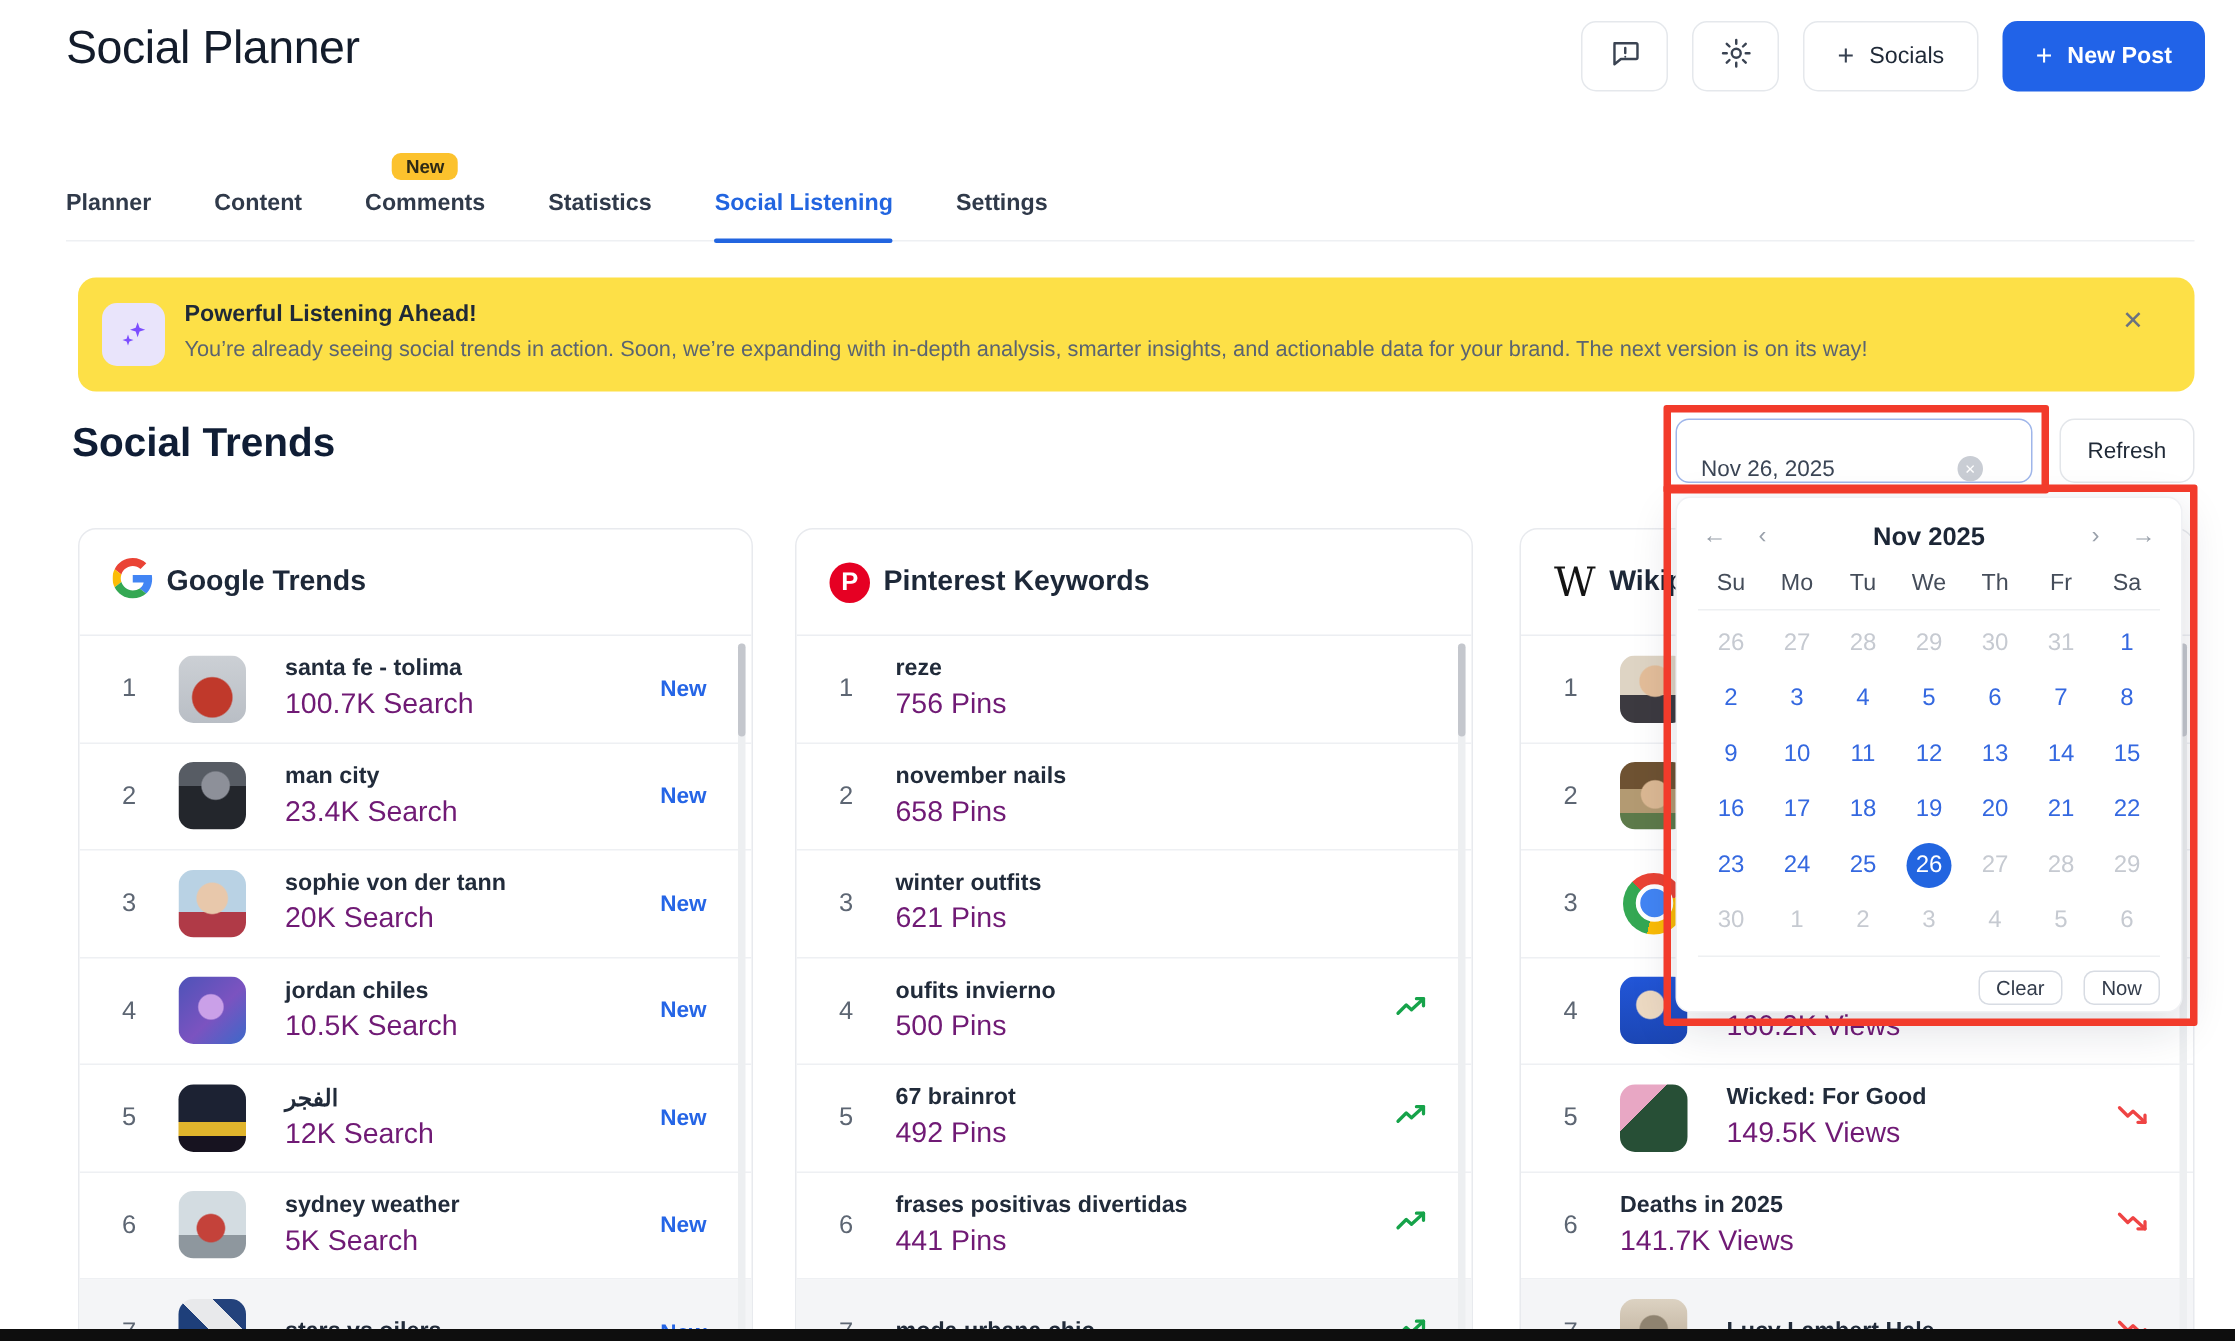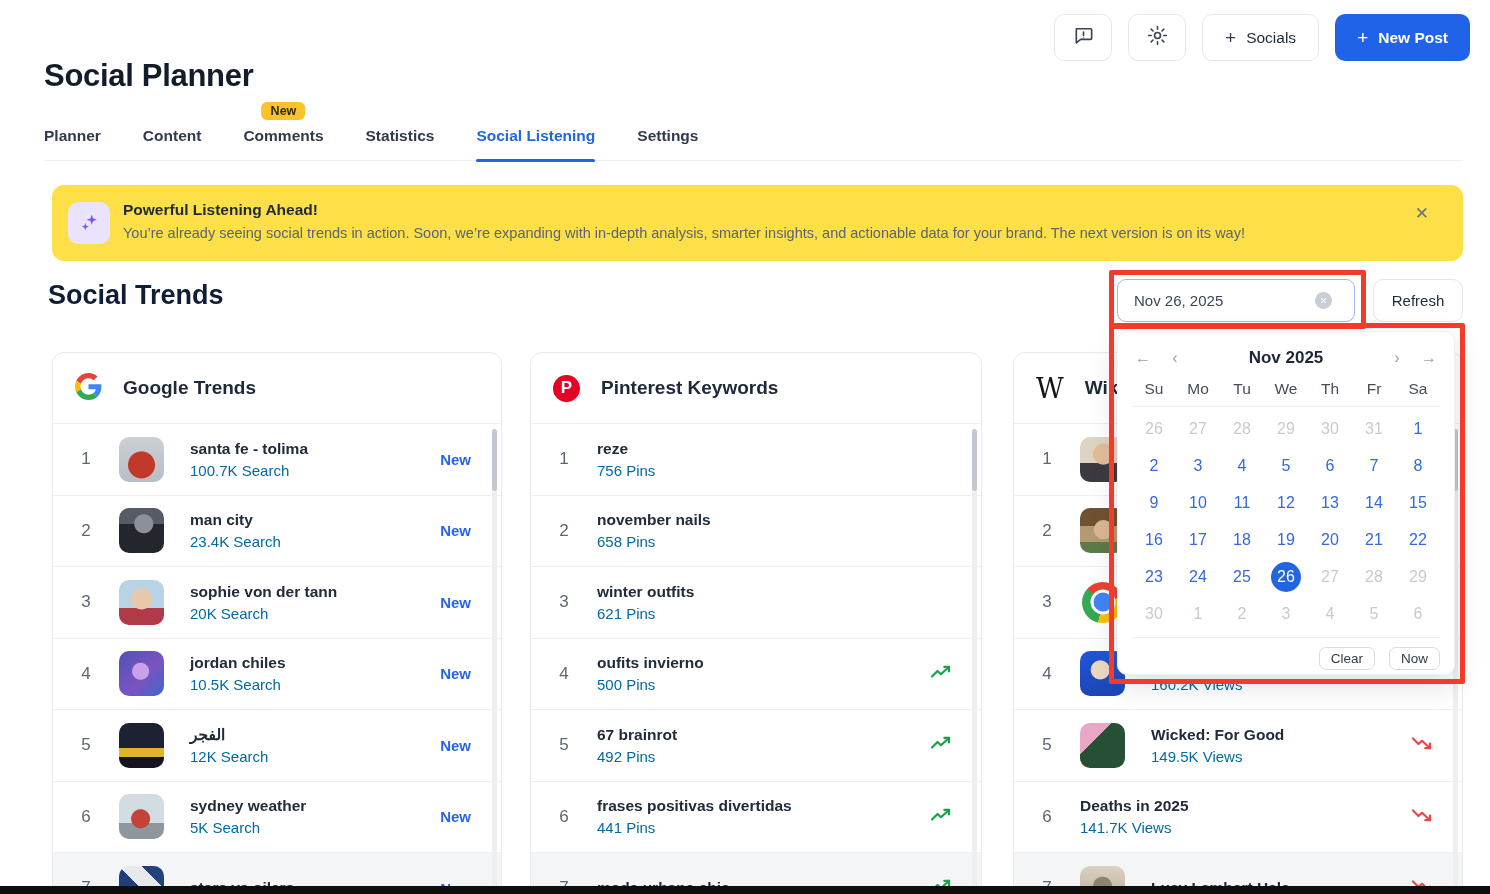--- a/index.html
+++ b/index.html
@@ -1,21 +1,21 @@
 <!DOCTYPE html>
 <html><head>
 <meta charset="utf-8">
 <style>
   * { margin:0; padding:0; box-sizing:border-box; }
   html,body { width:1490px; height:894px; overflow:hidden; }
   body { font-family:"Liberation Sans", sans-serif; background:#fff; color:#1f2937; }
   .screen { position:relative; width:1490px; height:894px; background:#fff; overflow:hidden; }
 
   
-  .page-title { position:absolute; left:44px; top:14px; font-size:31px; font-weight:700; color:#131c2b; letter-spacing:-0.3px;margin-top:44px; }
+  .page-title { position:absolute; left:44px; top:14px; font-size:31px; font-weight:400; color:#131c2b; letter-spacing:-0.3px; }
   .header-actions { position:absolute; right:20px; top:14px; display:flex; gap:16px; }
   .icon-btn { height:47px; width:58px; background:#fff; border:1px solid #e5e8ec; border-radius:10px;
               display:flex; align-items:center; justify-content:center; cursor:pointer; }
   .pill-btn { height:47px; padding:0 22px; background:#fff; border:1px solid #e5e8ec; border-radius:10px;
               display:flex; align-items:center; gap:10px; font-size:15.5px; font-weight:500; color:#1f2937; cursor:pointer; }
   .pill-btn .plus { font-size:19px; font-weight:400; color:#374151; }
   .primary-btn { height:47px; padding:0 22px; background:#2163e8; border:none; border-radius:10px;
                  display:flex; align-items:center; gap:10px; font-size:15.5px; font-weight:600; color:#fff; cursor:pointer; }
   .primary-btn .plus { font-size:19px; font-weight:400; color:#fff; }
 
@@ -32,47 +32,47 @@
   .banner { position:absolute; left:52px; right:27px; top:185px; height:76px; background:#fde047; border-radius:12px; }
   .banner-icon { position:absolute; left:16px; top:17px; width:42px; height:42px; background:#e9e4fb; border-radius:10px;
                  display:flex; align-items:center; justify-content:center; }
   .banner-title { position:absolute; left:71px; top:16px; font-size:15.5px; font-weight:700; color:#1f2937; }
   .banner-desc { position:absolute; left:71px; top:40px; font-size:14.5px; color:#5b6470; }
   .banner-close { position:absolute; right:34px; top:18px; font-size:17px; color:#6b7280; cursor:pointer; }
 
   
   .section-title { position:absolute; left:48px; top:280px; font-size:27px; font-weight:700; color:#0f1d35; }
   .date-input { position:absolute; left:1117px; top:279px; width:238px; height:43px; background:#fff;
-                border:1.5px solid #9fb6ea; border-radius:9px; display:flex; align-items:center; padding:0 22px 0 16px;
+                border:1.5px solid #9fb6ea; border-radius:9px; display:flex; align-items:flex-end; padding:0 32px 0 16px;
                 font-size:15px; color:#3b4555; cursor:text; }
   .date-input .val { flex:1; }
   .clear-circle { width:17px; height:17px; border-radius:50%; background:#c9cdd4; color:#fff; font-size:9px;
                   display:flex; align-items:center; justify-content:center; cursor:pointer; }
   .refresh-btn { position:absolute; left:1373px; top:279px; width:90px; height:43px; background:#fff;
                  border:1px solid #e3e6ea; border-radius:10px; font-size:15px; font-weight:500; color:#1f2937;
                  display:flex; align-items:center; justify-content:center; cursor:pointer; }
 
   
   .card { position:absolute; top:352px; height:560px; background:#fff; border:1px solid #e8eaee; border-radius:12px; overflow:hidden; z-index:1; }
   .card-0 { left:52px;  width:450px; }
   .card-1 { left:530px; width:452px; }
   .card-2 { left:1013px; width:450px; }
-  .card-header { height:71px; display:flex; align-items:center; gap:21px; padding:0 22px; border-bottom:1px solid #eceef2; }
+  .card-header { height:71px; display:flex; align-items:center; gap:9px; padding:0 22px; border-bottom:1px solid #eceef2; }
   .card-title { font-size:19px; font-weight:700; color:#1d2838; }
   .pin-logo { width:27px; height:27px; border-radius:50%; background:#e60023; color:#fff; display:flex; align-items:center;
               justify-content:center; font-size:17px; font-weight:700; }
   .wiki-logo { font-family:"DejaVu Serif", serif; font-size:27px; color:#141414; line-height:1; }
 
   .row { position:relative; height:71.5px; display:flex; align-items:center; padding:0 30px 0 20px; border-bottom:1px solid #eef0f3; cursor:pointer; }
   .row.shaded { background:#f4f5f7; }
   .rank { width:26px; text-align:center; font-size:17px; color:#5d6673; margin-right:20px; flex:none; }
   .thumb { width:45px; height:45px; border-radius:10px; margin-right:26px; flex:none; position:relative; overflow:hidden; }
   .row-text { display:flex; flex-direction:column; gap:4px; min-width:0; }
   .row-title { font-size:15.5px; font-weight:600; color:#212b3a; min-height:18px; white-space:nowrap; }
-  .row-sub { font-size:15px; color:#0369a1; min-height:17px; }
+  .row-sub { font-size:19px; color:#701a75; min-height:17px; }
   .row-right { margin-left:auto; flex:none; display:flex; align-items:center; }
   .badge-new { font-size:15px; font-weight:600; color:#2565e6; }
 
   .sb-track { position:absolute; right:4px; top:76px; bottom:6px; width:5px; background:#edeff1; border-radius:3px; }
   .sb-thumb { position:absolute; right:4px; top:76px; width:5px; height:62px; background:#c4c7cd; border-radius:3px; cursor:pointer; }
 
   
   .thumb-soccer  { background:radial-gradient(circle at 50% 62%, #c0392b 0 13px, transparent 14px), linear-gradient(180deg,#ccd0d5,#b9bec5); }
   .thumb-pep     { background:radial-gradient(circle at 55% 35%, #8d9099 0 9px, transparent 10px), linear-gradient(180deg,#575c64 0 35%, #23262c 35%); }
   .thumb-sophie  { background:radial-gradient(circle at 50% 42%, #e8c8ab 0 10px, transparent 11px), linear-gradient(180deg,#b9d2e4 0 62%, #b03a47 62%); }

